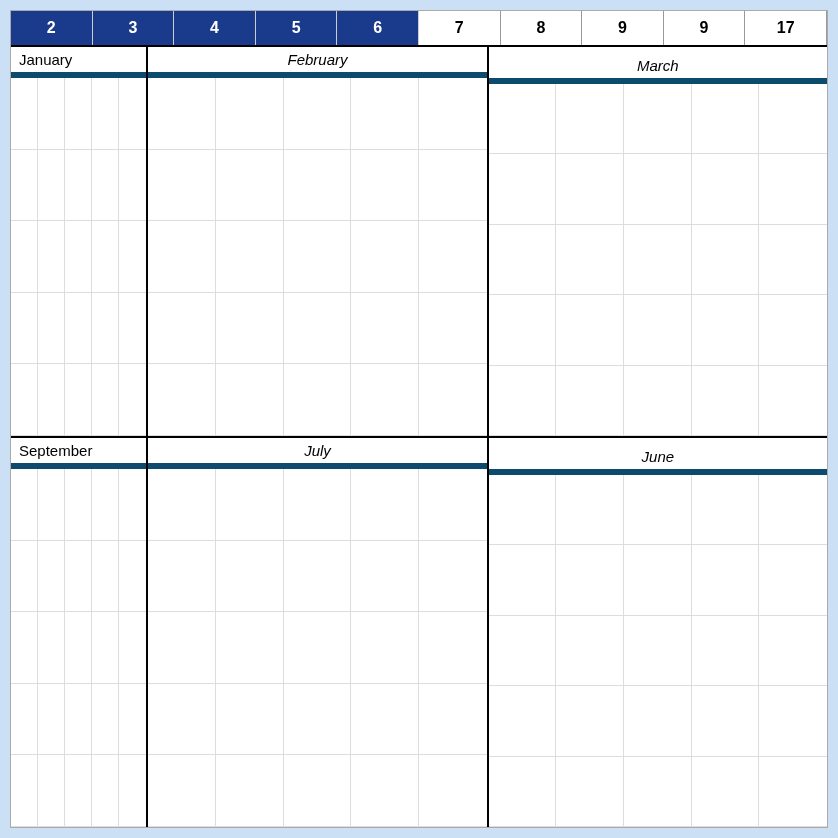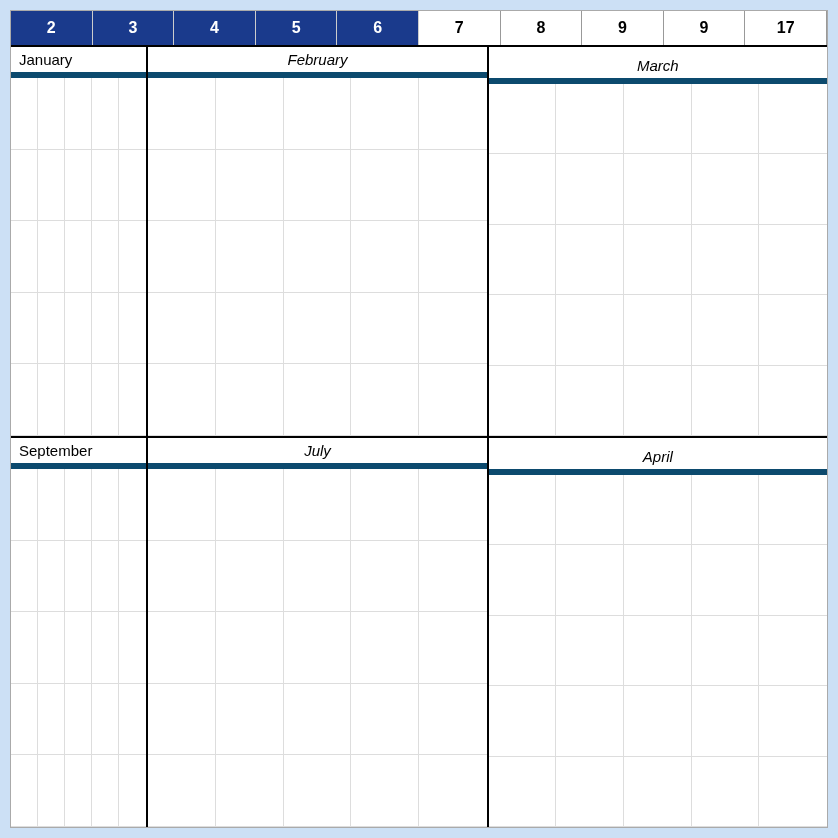--- a/index.html
+++ b/index.html
@@ -302,21 +302,21 @@
               <div class="grid-cell"></div>
               <div class="grid-cell"></div>
               <div class="grid-cell"></div>
               <div class="grid-cell"></div>
               <div class="grid-cell"></div>
               <div class="grid-cell"></div>
               <div class="grid-cell"></div>
             </div>
           </div>
           <div class="month-block wide">
-            <div class="month-label right">April</div>
+            <div class="month-label right">June</div>
             <div class="month-grid">
               <div class="grid-cell"></div>
               <div class="grid-cell"></div>
               <div class="grid-cell"></div>
               <div class="grid-cell"></div>
               <div class="grid-cell"></div>
               <div class="grid-cell"></div>
               <div class="grid-cell"></div>
               <div class="grid-cell"></div>
               <div class="grid-cell"></div>

